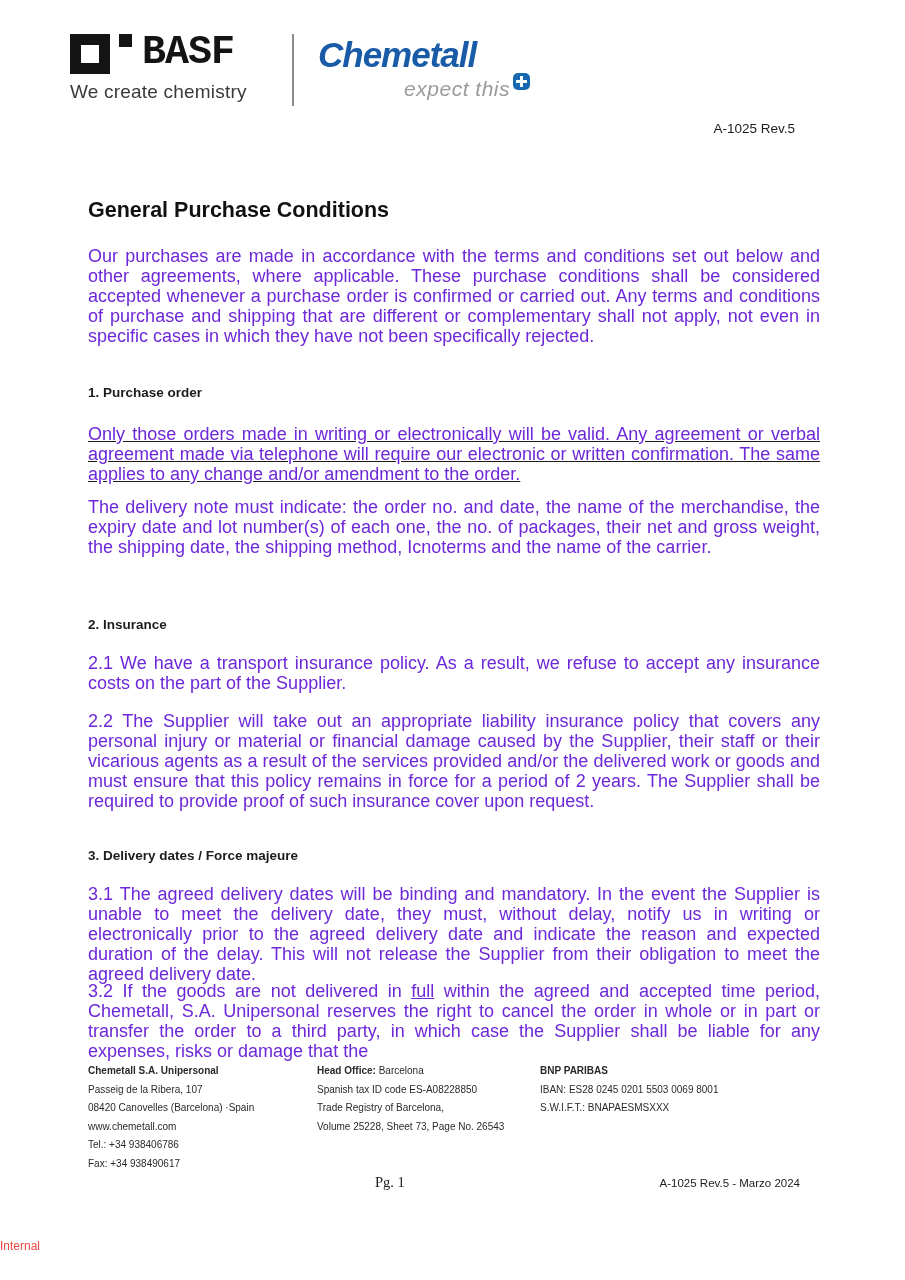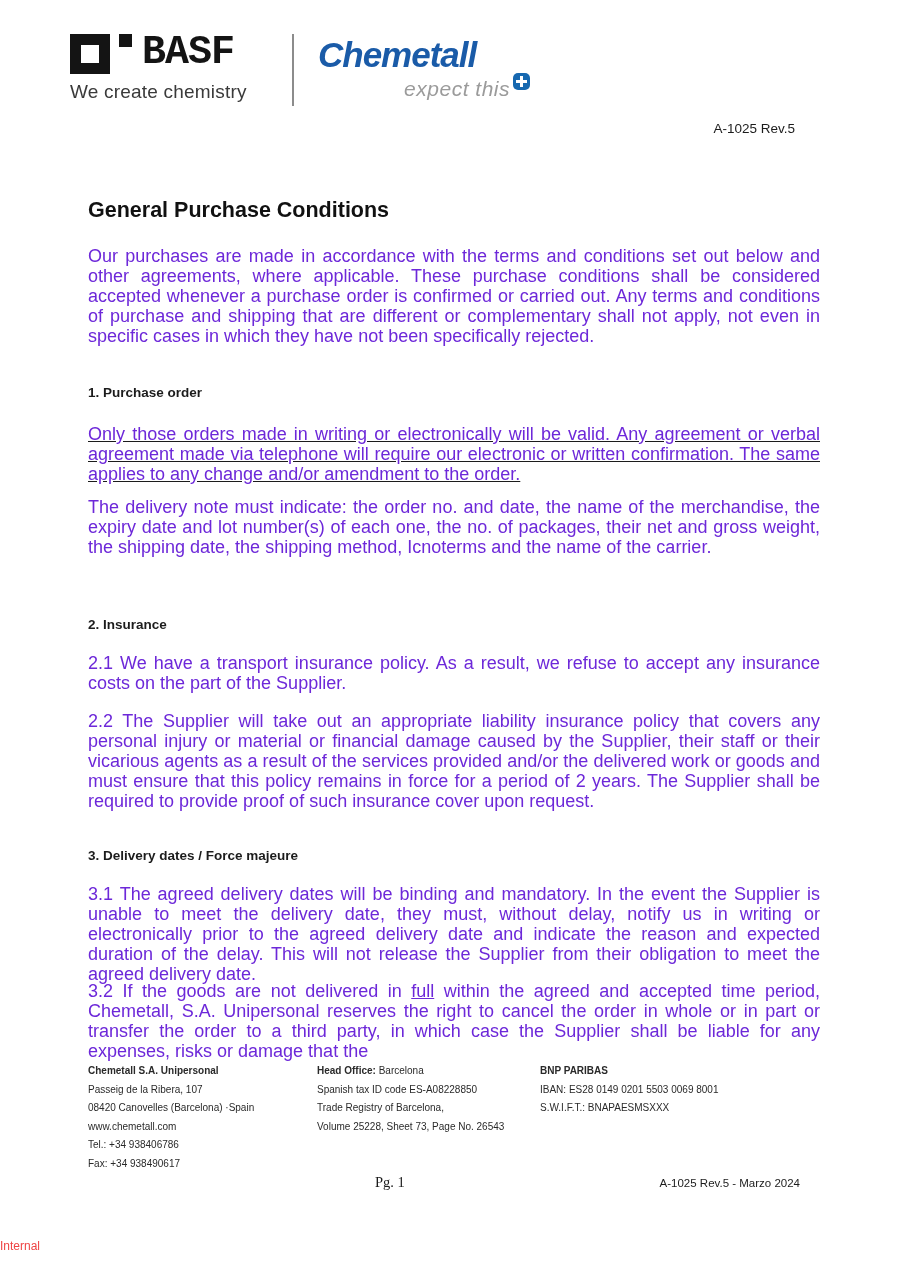--- a/index.html
+++ b/index.html
@@ -161,21 +161,21 @@
 
   <div class="fcol fcol-2">
     <div><span class="f-bold">Head Office:</span><span> Barcelona</span></div>
     <div>Spanish tax ID code ES-A08228850</div>
     <div>Trade Registry of Barcelona,</div>
     <div>Volume 25228, Sheet 73, Page No. 26543</div>
   </div>
 
   <div class="fcol fcol-3">
     <div class="f-bold">BNP PARIBAS</div>
-    <div>IBAN: ES28 0149 0201 5503 0069 8001</div>
+    <div>IBAN: ES28 0245 0201 5503 0069 8001</div>
     <div>S.W.I.F.T.: BNAPAESMSXXX</div>
   </div>
 
   <div class="pg-label">Pg. 1</div>
   <div class="ref-date">A-1025 Rev.5 - Marzo 2024</div>
   <div class="classification">Internal</div>
 
 </div>
 
 </body></html>

